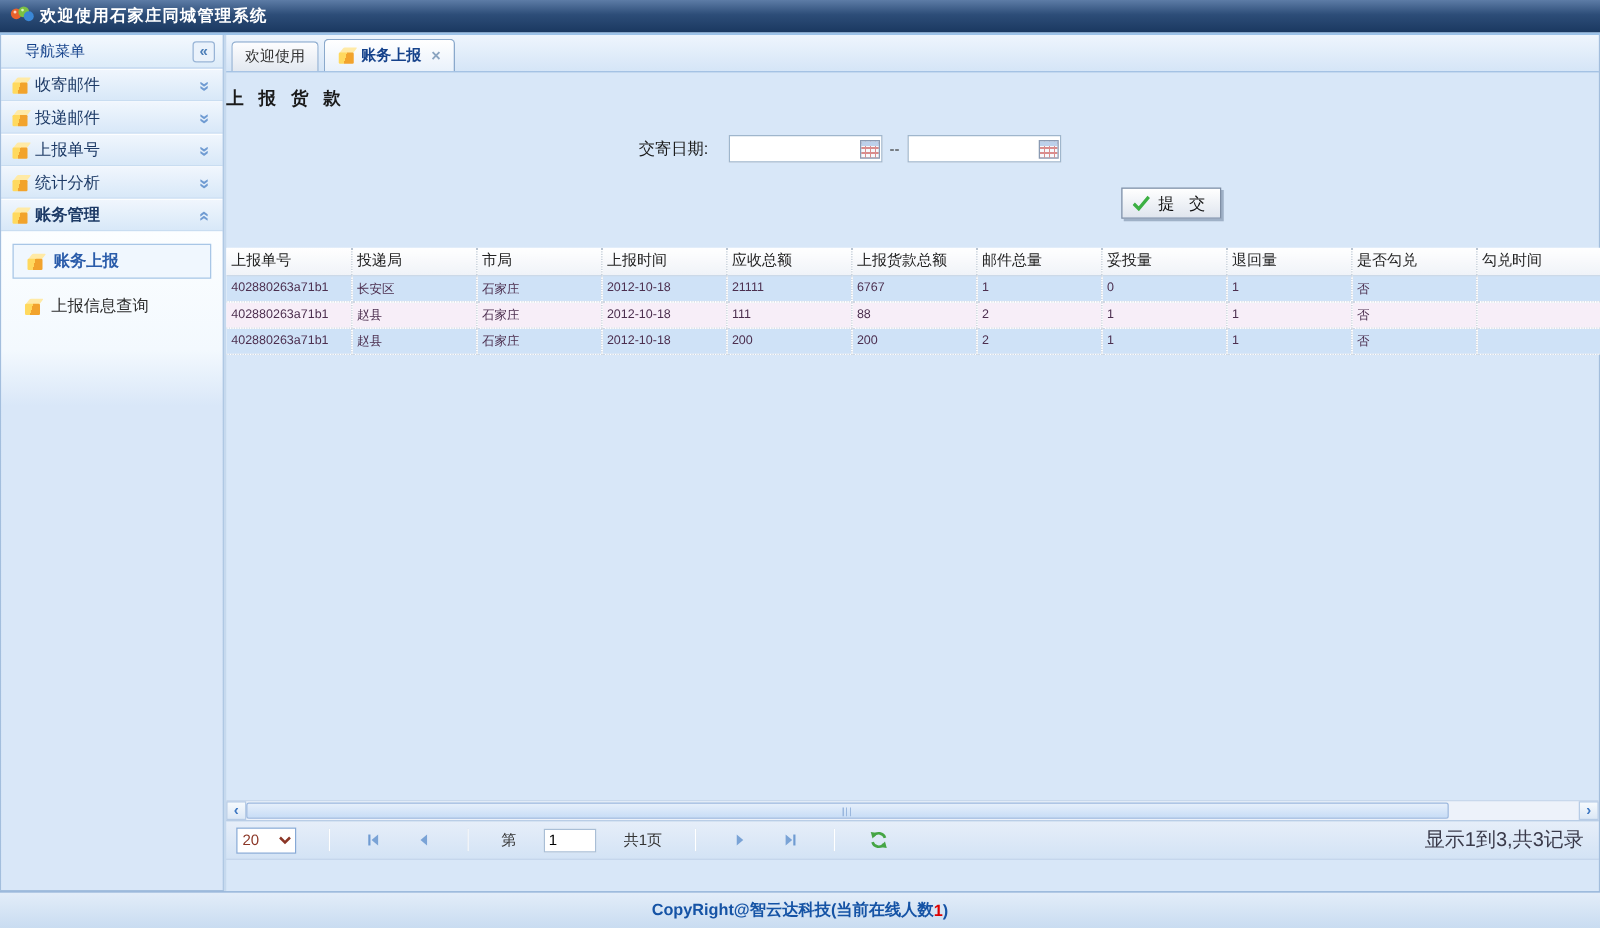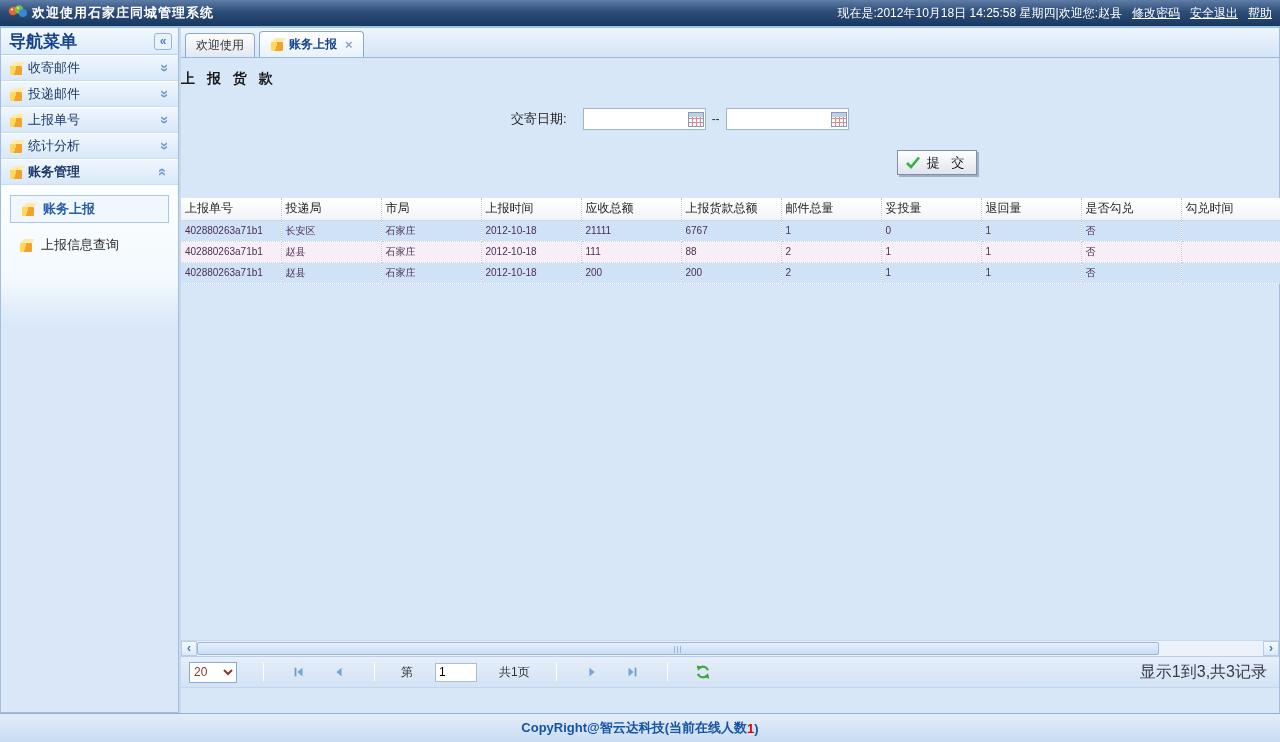--- a/index.html
+++ b/index.html
@@ -2,32 +2,32 @@
 <html><head>
 <meta charset="utf-8">
 <style>
   * { margin:0; padding:0; box-sizing:border-box; }
   html,body { width:1280px; height:742px; overflow:hidden;
     font-family:"Liberation Sans","DejaVu Sans",sans-serif; background:#c6d9ee; }
 
   
   .topbar { position:absolute; left:0; top:0; width:1280px; height:28px;
     background:linear-gradient(180deg,#5d7ca6 0%,#2d4d78 45%,#1a3860 100%);
-    border-bottom:2px solid #9cc2e8; display:flex; align-items:center; padding:0 8px; color:#fff; }
+    border-bottom:2px solid #9cc2e8; display:flex; align-items:center; padding:0 8px; color:#fff;font-family:Liberation Mono, monospace; }
   .topbar .logo { width:20px; height:18px; margin-right:4px; }
   .topbar .app-title { font-size:13px; font-weight:bold; letter-spacing:1px; }
   .topbar .right { margin-left:auto; font-size:12px; display:flex; align-items:center; }
   .topbar a { color:#fff; text-decoration:underline; margin-left:10px; font-size:12px; }
 
   
   .sidebar { position:absolute; left:0; top:28px; width:179px; height:685px;
     background:#d9e7f8; border:1px solid #a3bedd; border-top:none; display:flex; flex-direction:column; }
   .sidebar-header { height:27px; flex:none; background:linear-gradient(#f4f9fe,#dcebf9);
     border-bottom:1px solid #b9d1ec; display:flex; align-items:center; padding:0 6px 0 8px; }
-  .sidebar-title { font-size:17px; font-weight:bold; color:#15428b; }
+  .sidebar-title { font-size:12px; font-weight:normal; color:#15428b;margin-left:11px; }
   .collapse-btn { margin-left:auto; width:18px; height:17px; border:1px solid #98b4d6; border-radius:3px;
     background:#eaf2fb; color:#4d7fb8; font-weight:bold; text-align:center; line-height:14px; font-size:12px; cursor:pointer; }
   .collapse-btn::before { content:'«'; }
   .menu-item { height:26px; flex:none; display:flex; align-items:center; gap:5px; padding:0 8px;
     background:linear-gradient(#f0f6fd,#d8e8f8); border-bottom:1px solid #c9ddf1; border-top:1px solid #fdfeff;
     font-size:13px; color:#1d3a66; cursor:pointer;justify-content:center; }
   .menu-item.expanded { font-weight:bold; }
   .chev { margin-left:auto; width:14px; text-align:center; }
   .chev::before { content:'«'; display:inline-block; color:#6f9bd2; font-weight:bold; font-size:15px; line-height:10px; }
   .chev.down::before { transform:rotate(-90deg); }
@@ -119,26 +119,20 @@
 
 <div class="topbar">
   <svg class="logo" viewBox="0 0 20 18">
     <circle cx="5" cy="7" r="4.3" fill="#e8622c"></circle>
     <circle cx="11" cy="5.5" r="4.3" fill="#7bc043"></circle>
     <circle cx="15" cy="9" r="4" fill="#3a87d6"></circle>
     <circle cx="4" cy="5.5" r="1.2" fill="#ffd9c4"></circle>
     <circle cx="10" cy="4" r="1.1" fill="#d8f3bd"></circle>
   </svg>
   <span class="app-title">欢迎使用石家庄同城管理系统</span>
-  <span class="right">
-    <span>现在是:2012年10月18日  14:25:58 星期四|欢迎您:赵县</span>
-    <a href="#">修改密码</a>
-    <a href="#">安全退出</a>
-    <a href="#">帮助</a>
-  </span>
 </div>
 
 <div class="sidebar">
   <div class="sidebar-header">
     <span class="sidebar-title">导航菜单</span>
     <span class="collapse-btn"></span>
   </div>
   <div class="menu-item">
     <span class="cube"></span>
     <span>收寄邮件</span>

